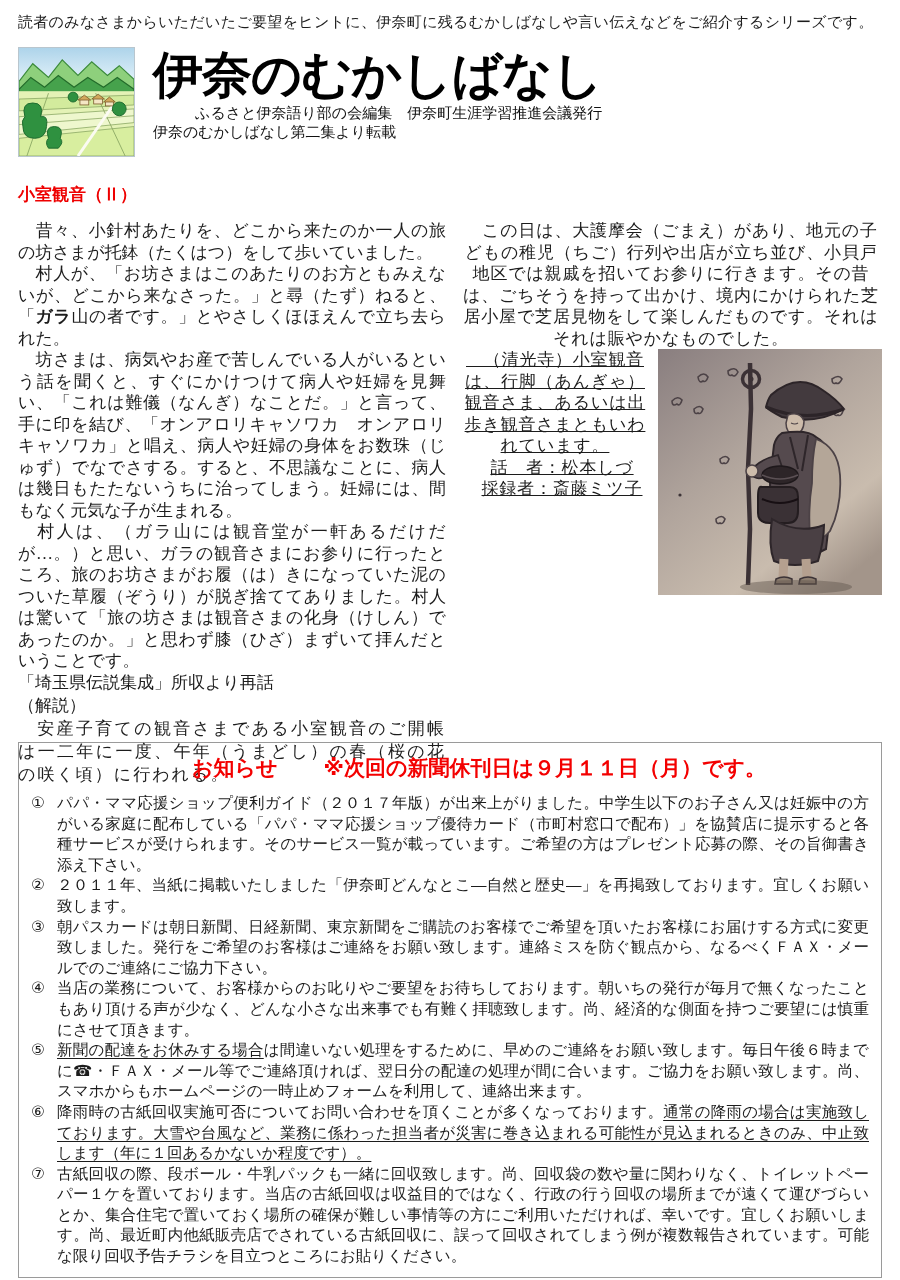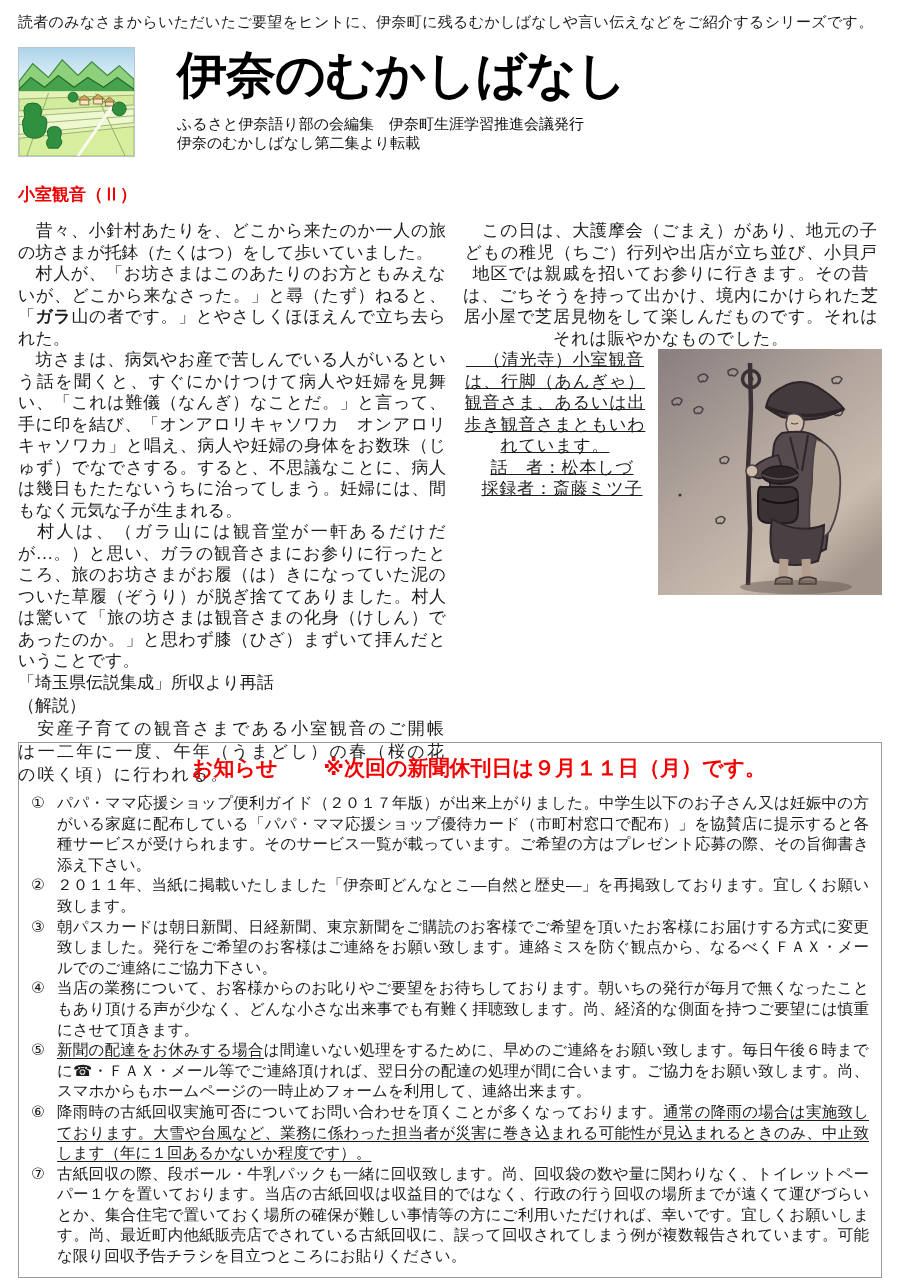--- a/index.html
+++ b/index.html
@@ -20,21 +20,20 @@
     line-height:20px;
     letter-spacing:0.3px;
     white-space:nowrap;
   }
   
   .masthead{
     margin-top:15px;
     display:flex;
     align-items:flex-start;
     height:115px;
-    gap:24px;
   }
   .landscape{
     width:117px;height:110px;
     flex:0 0 auto;
     border:1px solid #b9c6ce;
     box-sizing:border-box;
   }
   .landscape svg{display:block;width:100%;height:100%;}
   .titleblock{margin-left:18px;}
   .main-title{
@@ -44,21 +43,21 @@
     font-size:50px;
     line-height:56px;
     letter-spacing:-1px;
     color:#000;
   }
   .credit{
     font-size:15px;
     line-height:19px;
     color:#111;
   }
-  .credit:first-of-type{margin-top:11px;}
+  .credit:first-of-type{margin-top:0;text-align:right;}
   
   .story-heading{
     margin:24px 0 0 0;
     font-family:Liberation Mono, monospace;
     font-weight:700;
     font-size:17px;
     line-height:20px;
     color:#ee0000;
   }
   

